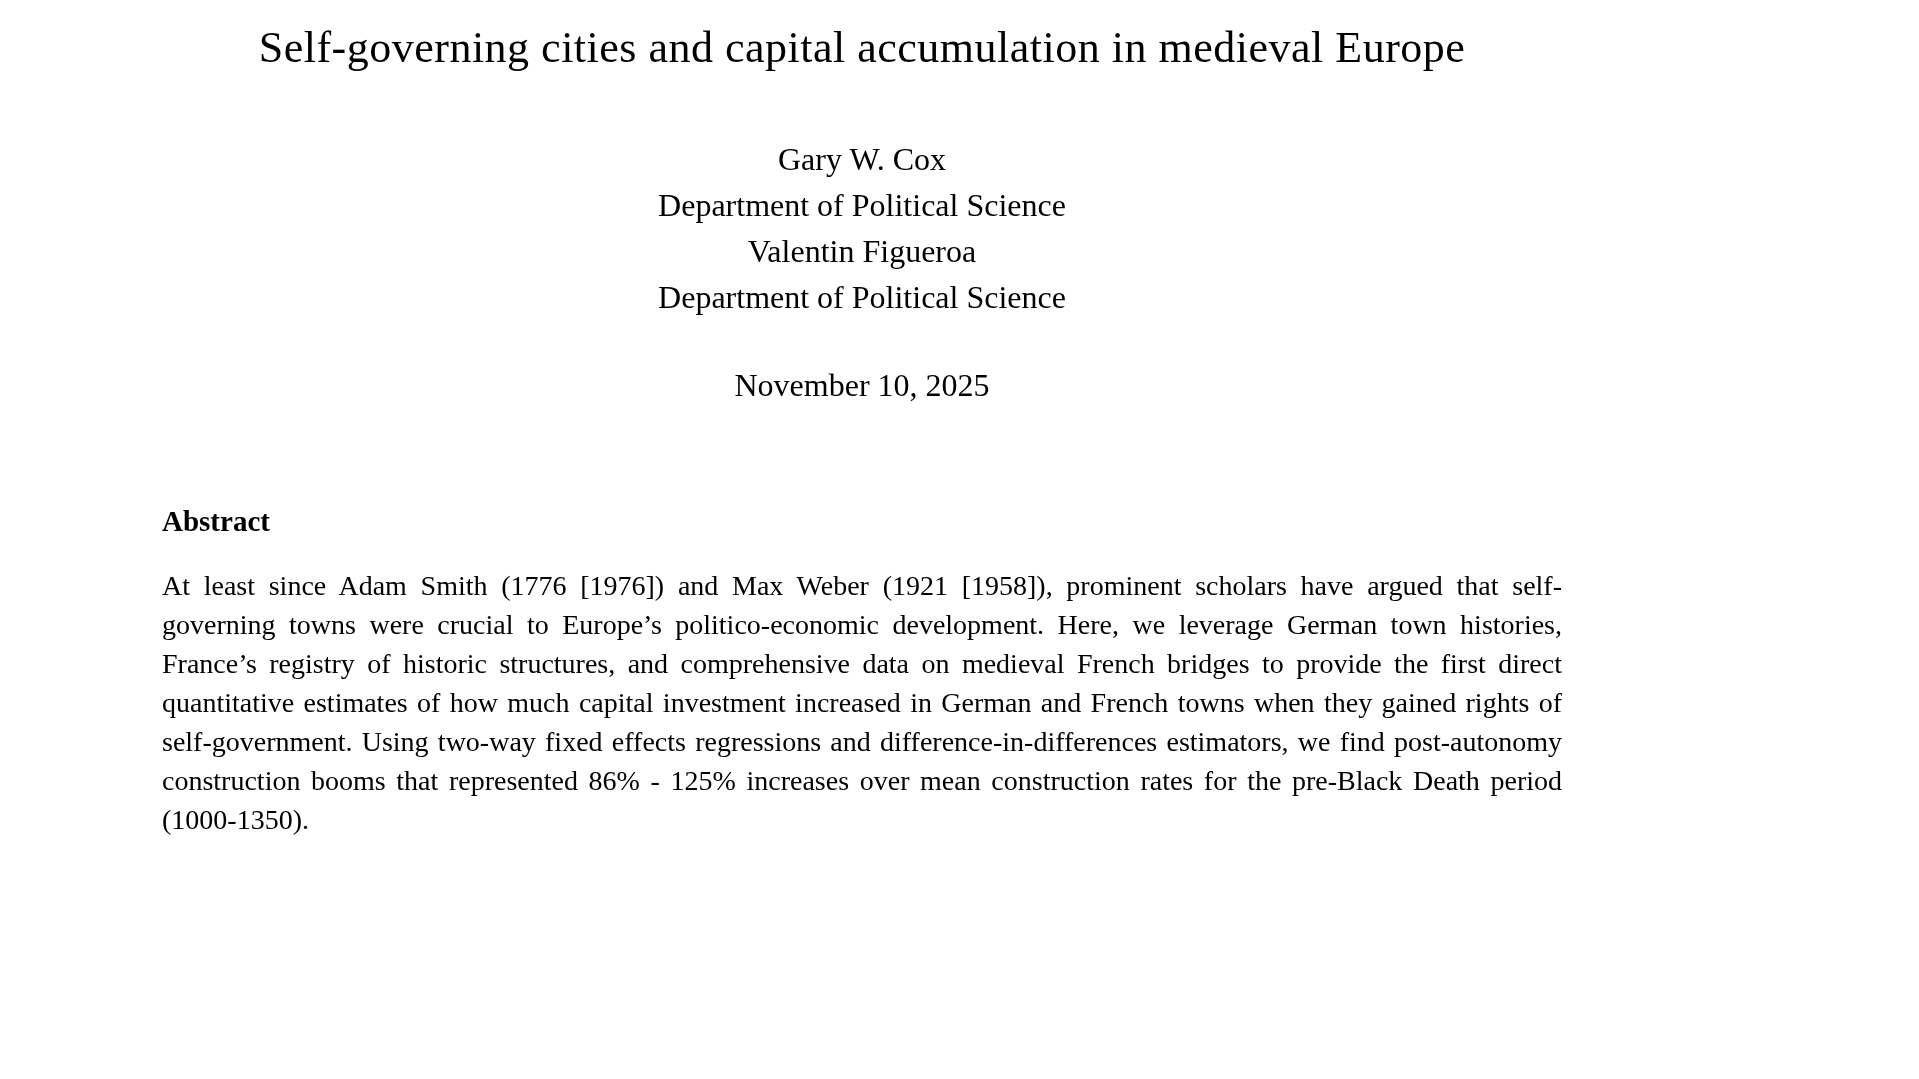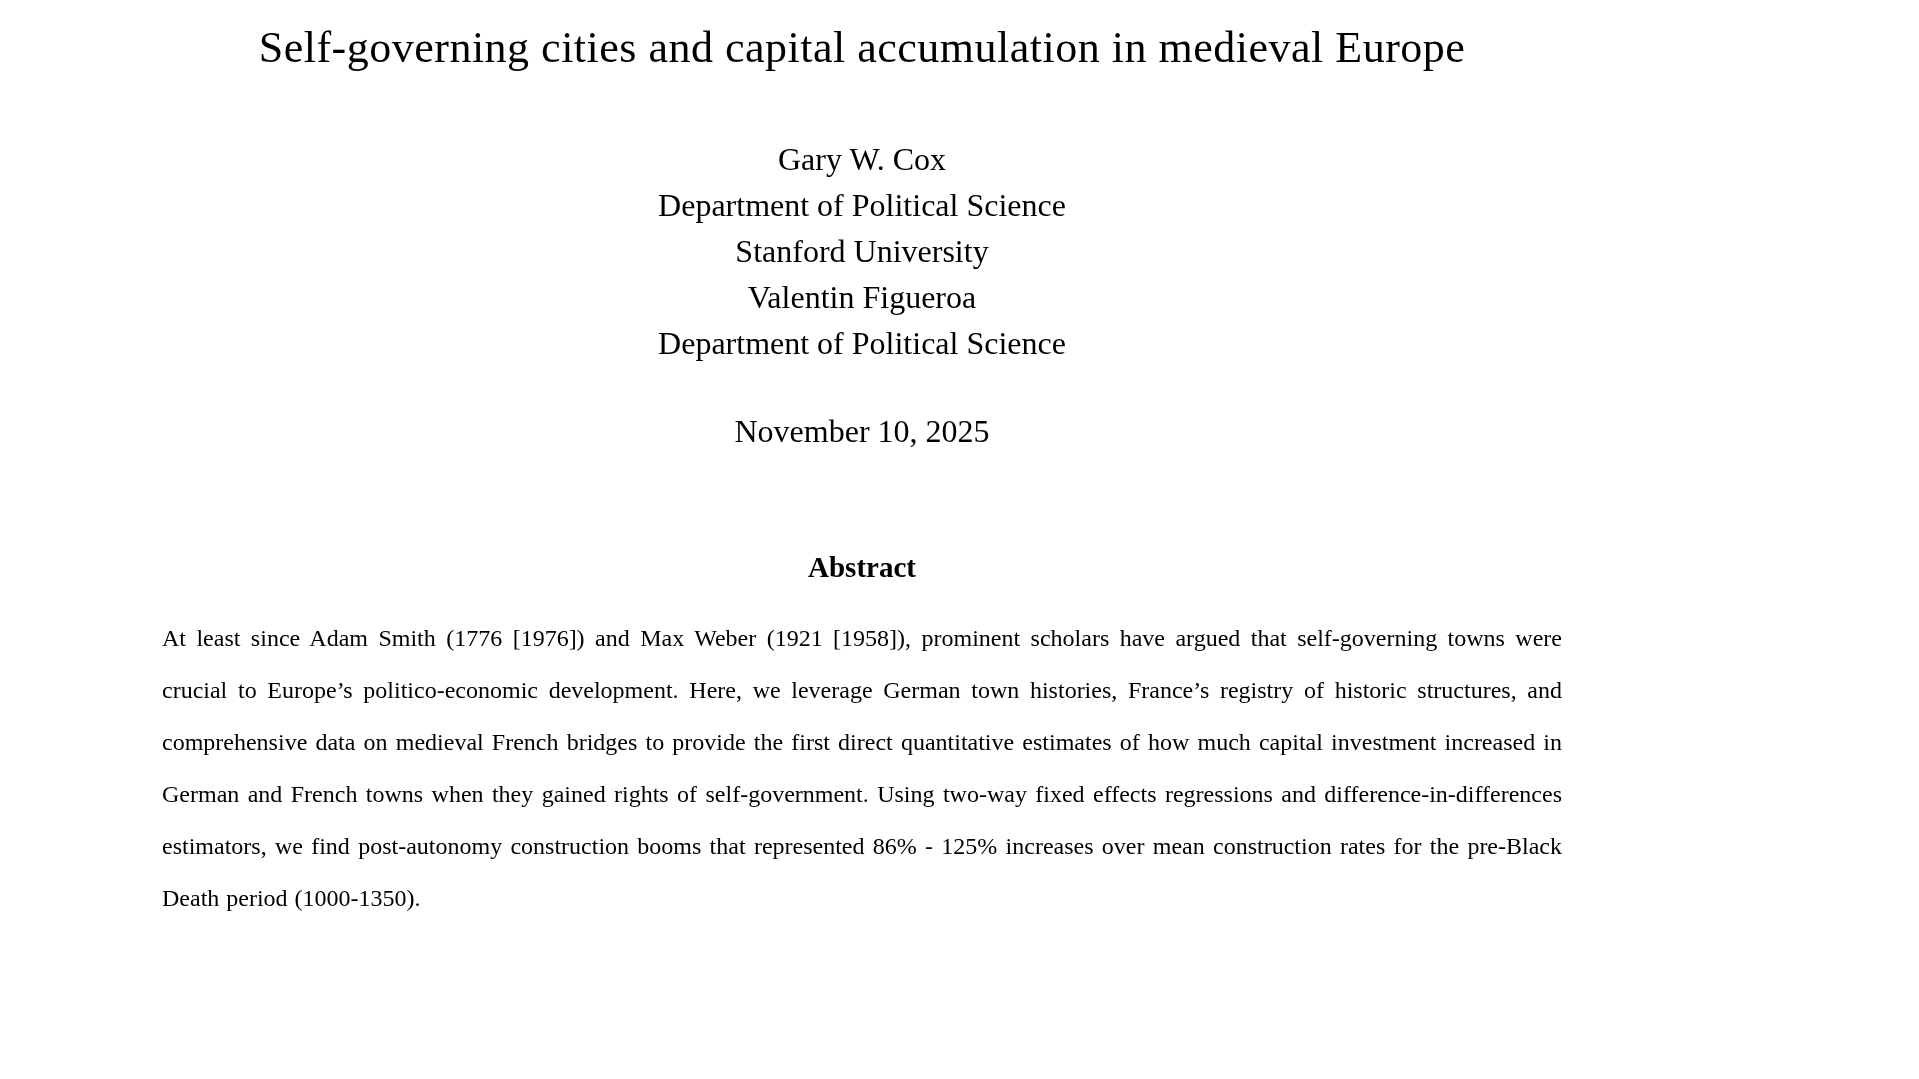--- a/index.html
+++ b/index.html
@@ -44,43 +44,42 @@
     margin-bottom: 96px;
   }
   .abstract {
     width: 1400px;
     margin: 0 auto;
   }
   .abstract-heading {
     font-size: 29px;
     line-height: 34px;
     font-weight: 700;
-    text-align: center;
+    text-align: left;
     margin-bottom: 28px;
   }
   .abstract-text {
     margin: 0;
-    font-size: 24px;
-    line-height: 52px;
+    font-size: 28px;
+    line-height: 39px;
     text-align: justify;
     word-spacing: 1px;
   }
 </style>
 </head>
 <body>
 
 <div class="page">
   <div class="content">
 
     <h1 class="title">Self-governing cities and capital accumulation in medieval Europe</h1>
 
     <div class="author-block first">
       <div>Gary W. Cox</div>
       <div>Department of Political Science</div>
-      <div>Stanford University</div>
     </div>
 
     <div class="author-block second">
       <div>Valentin Figueroa</div>
       <div>Department of Political Science</div>
     </div>
 
     <div class="date">November 10, 2025</div>
 
     <div class="abstract">

